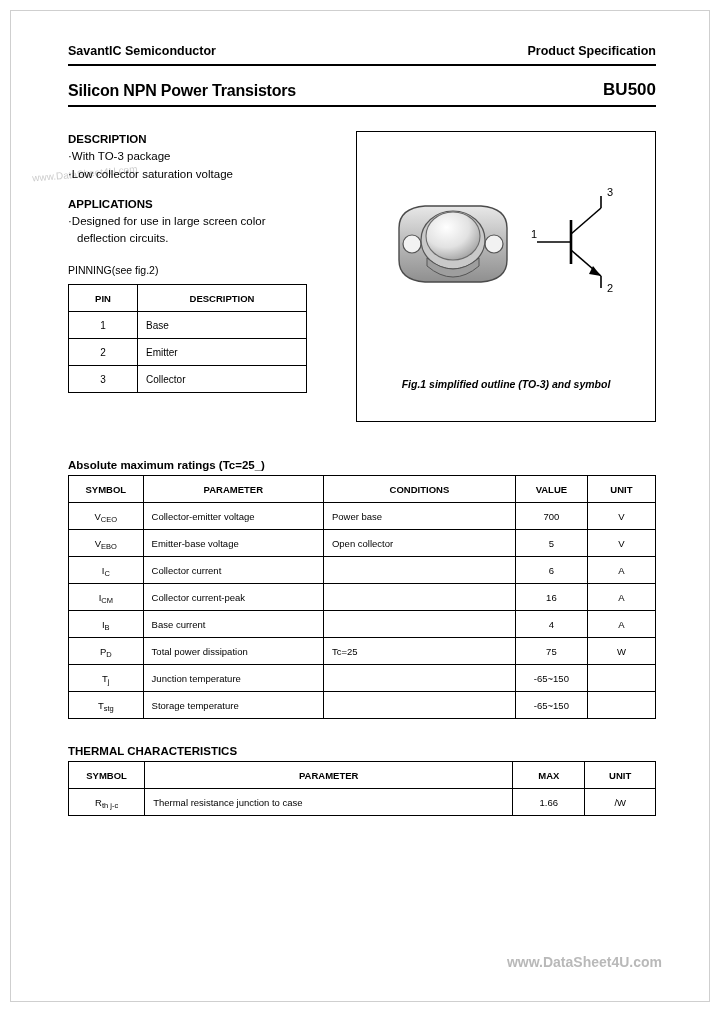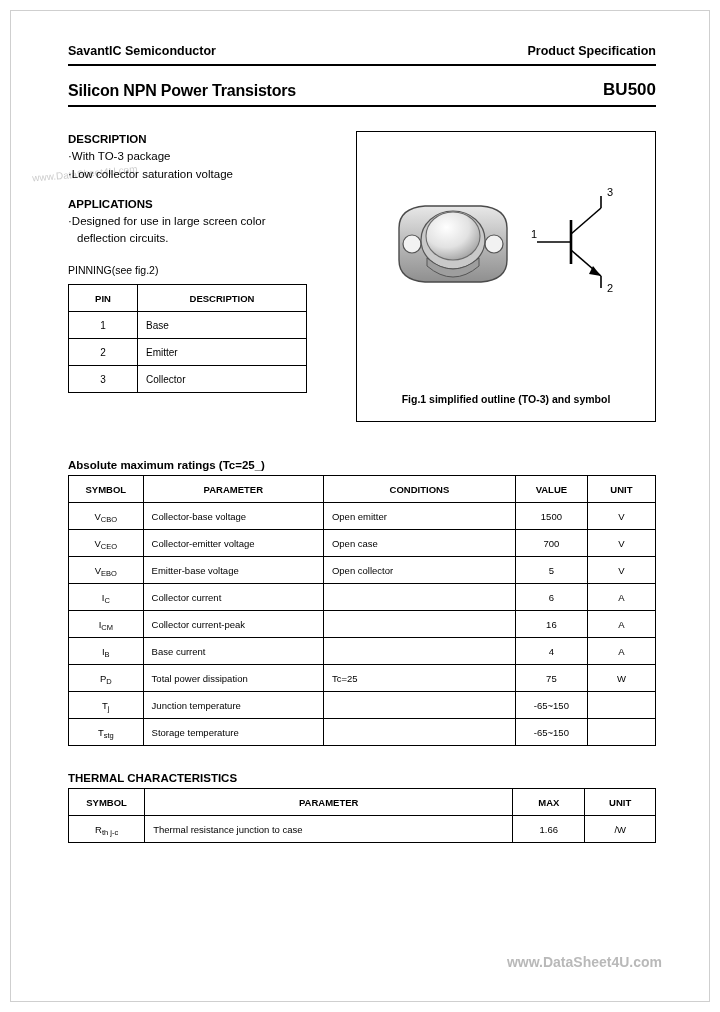--- a/index.html
+++ b/index.html
@@ -59,22 +59,22 @@
   .pin-table td.d{text-align:left;padding-left:8px;margin-top:16px;}
 
   
   .figure{
     position:absolute;right:0;top:-2px;
     width:298px;height:289px;
     border:1px solid #000;
     background:#fff;
   }
   .fig-caption{
-    position:absolute;bottom:16px;left:0;right:0;text-align:center;
-    font-size:10.5px;font-weight:bold;
+    position:absolute;bottom:31px;left:0;right:0;text-align:center;
+    font-size:10.5px;font-weight:bold;font-style:italic;
   }
   .to3{position:absolute;left:24px;top:62px;width:144px;height:120px;}
   .symbol{position:absolute;right:26px;top:50px;width:100px;height:120px;}
 
   
   .sec-title{font-weight:bold;font-size:11.5px;margin:26px 0 4px 0;}
   .grid{width:588px;font-size:9.5px;border-collapse:collapse;}
   .grid th,.grid td{border:1px solid #000;padding:0 6px;height:26px;}
   .grid th{font-weight:bold;font-size:9.5px;text-align:center;}
   .grid td.sym{text-align:center;}
@@ -213,30 +213,23 @@
     <table class="grid">
       <tbody>
           <tr>
         <th class="col-sym">SYMBOL</th>
         <th class="col-par">PARAMETER</th>
         <th class="col-cond">CONDITIONS</th>
         <th class="col-val">VALUE</th>
         <th class="col-unit">UNIT</th>
       </tr>
       <tr>
-        <td class="sym"><span>V</span><sub>CBO</sub></td>
-        <td class="par">Collector-base voltage</td>
-        <td class="cond">Open emitter</td>
-        <td class="val">1500</td>
-        <td class="unit">V</td>
-      </tr>
-      <tr>
         <td class="sym"><span>V</span><sub>CEO</sub></td>
         <td class="par">Collector-emitter voltage</td>
-        <td class="cond">Open case</td>
+        <td class="cond">Power base</td>
         <td class="val">700</td>
         <td class="unit">V</td>
       </tr>
       <tr>
         <td class="sym"><span>V</span><sub>EBO</sub></td>
         <td class="par">Emitter-base voltage</td>
         <td class="cond">Open collector</td>
         <td class="val">5</td>
         <td class="unit">V</td>
       </tr>

